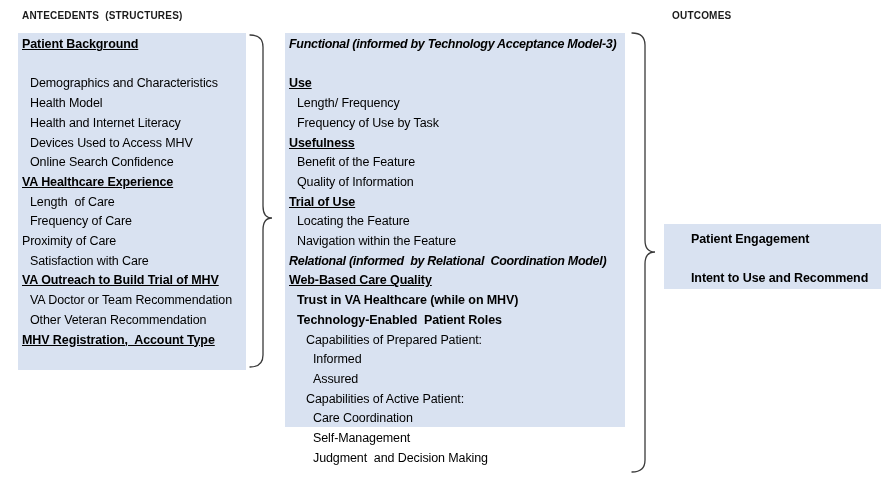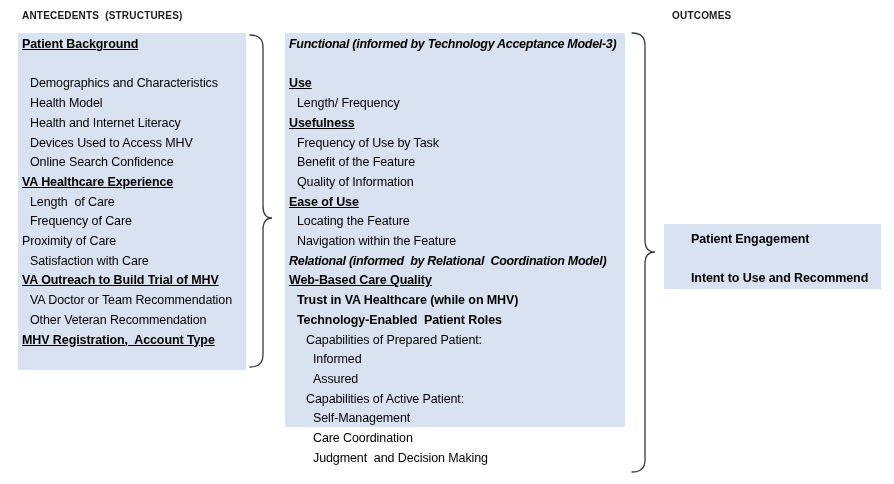--- a/index.html
+++ b/index.html
@@ -97,37 +97,37 @@
 
   <svg class="brace" style="left:246px; top:30px;" width="32" height="342" viewBox="0 0 32 342">
     <path d="M 4 5 Q 17 5 17 17 L 17 176 Q 17 188 26 188 Q 17 188 17 200 L 17 325 Q 17 337 4 337"></path>
   </svg>
 
   <div class="box box-processes">
       <div class="line s-hi">Functional (informed by Technology Acceptance Model-3)</div>
       <div class="line s-blank"></div>
       <div class="line s-h">Use</div>
       <div class="line s-i1">Length/ Frequency</div>
+      <div class="line s-i1">Frequency of Use by Task</div>
       <div class="line s-h">Usefulness</div>
-      <div class="line s-i1">Frequency of Use by Task</div>
       <div class="line s-i1">Benefit of the Feature</div>
       <div class="line s-i1">Quality of Information</div>
-      <div class="line s-h">Ease of Use</div>
+      <div class="line s-h">Trial of Use</div>
       <div class="line s-i1">Locating the Feature</div>
       <div class="line s-i1">Navigation within the Feature</div>
       <div class="line s-hi">Relational (informed  by Relational  Coordination Model)</div>
       <div class="line s-h">Web-Based Care Quality</div>
       <div class="line s-b1">Trust in VA Healthcare (while on MHV)</div>
       <div class="line s-b1">Technology-Enabled  Patient Roles</div>
       <div class="line s-i2">Capabilities of Prepared Patient:</div>
       <div class="line s-i3">Informed</div>
       <div class="line s-i3">Assured</div>
       <div class="line s-i2">Capabilities of Active Patient:</div>
+      <div class="line s-i3">Care Coordination</div>
       <div class="line s-i3">Self-Management</div>
-      <div class="line s-i3">Care Coordination</div>
       <div class="line s-i3">Judgment  and Decision Making</div>
     </div>
 
   <svg class="brace" style="left:628px; top:28px;" width="34" height="450" viewBox="0 0 34 450">
     <path d="M 4 5 Q 17 5 17 17 L 17 212 Q 17 224 27 224 Q 17 224 17 236 L 17 432 Q 17 444 4 444"></path>
   </svg>
 
   <div class="box box-outcomes">
       <div class="line s-b0">Patient Engagement</div>
       <div class="line s-blank"></div>

